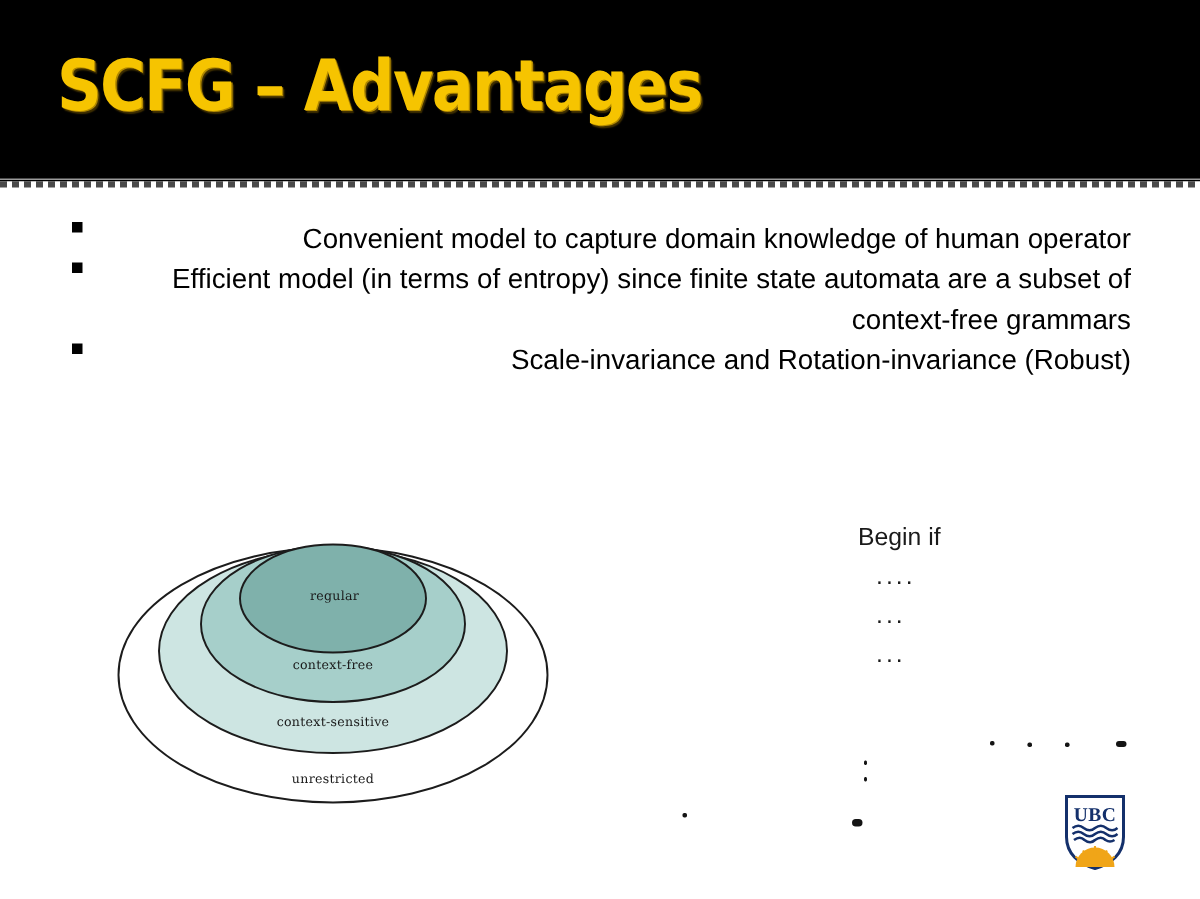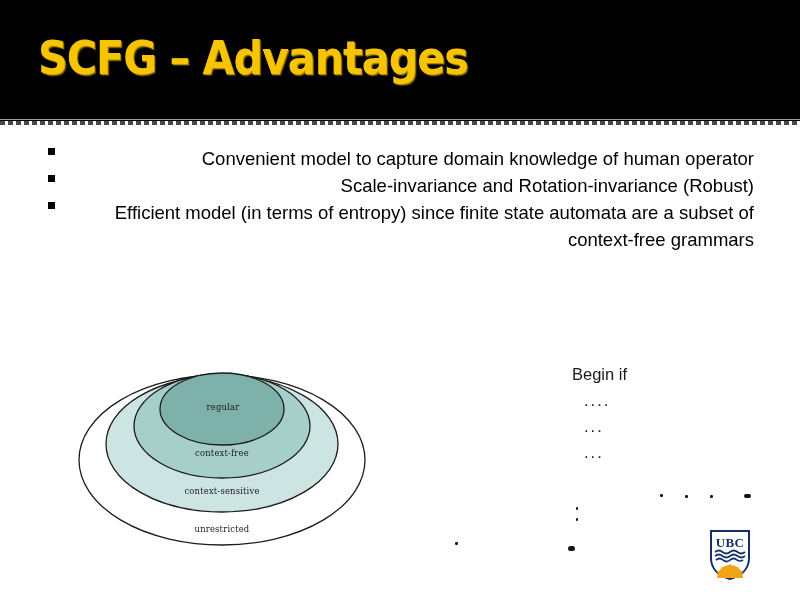--- a/index.html
+++ b/index.html
@@ -85,38 +85,38 @@
     font-size: 18.5px;
     line-height: 27px;
     color: #000000;
     display: block;
   }
 
   
   #hierarchy {
     position: absolute;
     left: 72px;
-    top: 352px;
+    top: 342px;
     width: 300px;
     height: 200px;
   }
   #hierarchy svg { display:block; }
   .ell-label {
     font-family: "DejaVu Serif", serif;
     font-size: 8.4px;
     fill: #1a1a1a;
     text-anchor: middle;
     letter-spacing: .2px;
   }
 
   
   #pseudocode {
     position: absolute;
     left: 572px;
-    top: 361px;
+    top: 345px;
     width: 200px;
   }
   .code-line {
     font-family: "Liberation Sans", sans-serif;
     font-size: 16.5px;
     line-height: 26px;
     color: #1a1a1a;
     display: block;
     white-space: pre;
   }
@@ -161,26 +161,26 @@
   <div id="bullets">
 
     <div class="bullet-row">
       <span class="bullet-mark"></span>
       <span class="bullet-text">Convenient model to capture domain knowledge of human operator</span>
     </div>
 
 
     <div class="bullet-row">
       <span class="bullet-mark"></span>
-      <span class="bullet-text">Scale-invariance and Rotation-invariance (Robust)</span>
+      <span class="bullet-text">Efficient model (in terms of entropy) since finite state automata are a subset of context-free grammars</span>
     </div>
 
     <div class="bullet-row">
       <span class="bullet-mark"></span>
-      <span class="bullet-text">Efficient model (in terms of entropy) since finite state automata are a subset of context-free grammars</span>
+      <span class="bullet-text">Scale-invariance and Rotation-invariance (Robust)</span>
     </div>
 
   </div>
 
   <div id="hierarchy">
     <svg width="300" height="200" viewBox="0 0 300 200" xmlns="http://www.w3.org/2000/svg">
       <ellipse cx="150" cy="108" rx="143" ry="85" fill="#ffffff" stroke="#1c1c1c" stroke-width="1.3"></ellipse>
       <ellipse cx="150" cy="92" rx="116" ry="68" fill="#cde5e2" stroke="#1c1c1c" stroke-width="1.3"></ellipse>
       <ellipse cx="150" cy="74" rx="88" ry="52" fill="#a6cfca" stroke="#1c1c1c" stroke-width="1.3"></ellipse>
       <ellipse cx="150" cy="57" rx="62" ry="36" fill="#7fb1ab" stroke="#1c1c1c" stroke-width="1.3"></ellipse>

